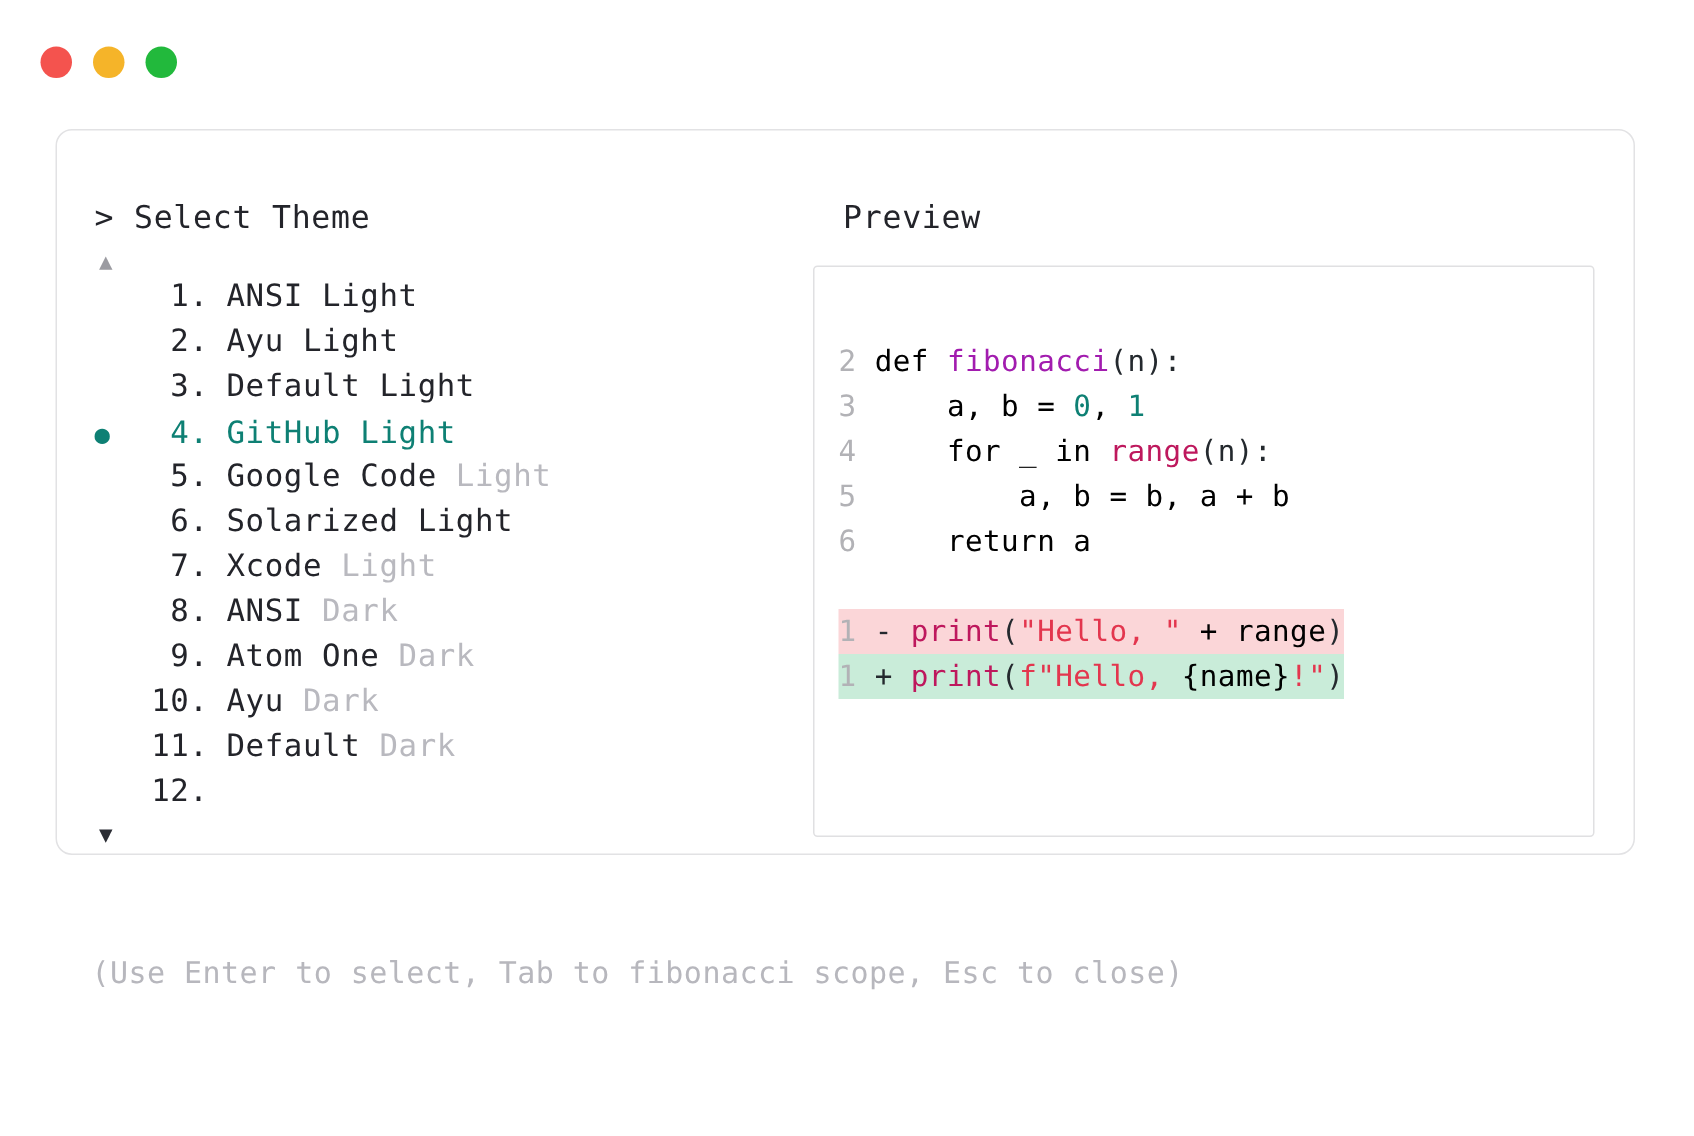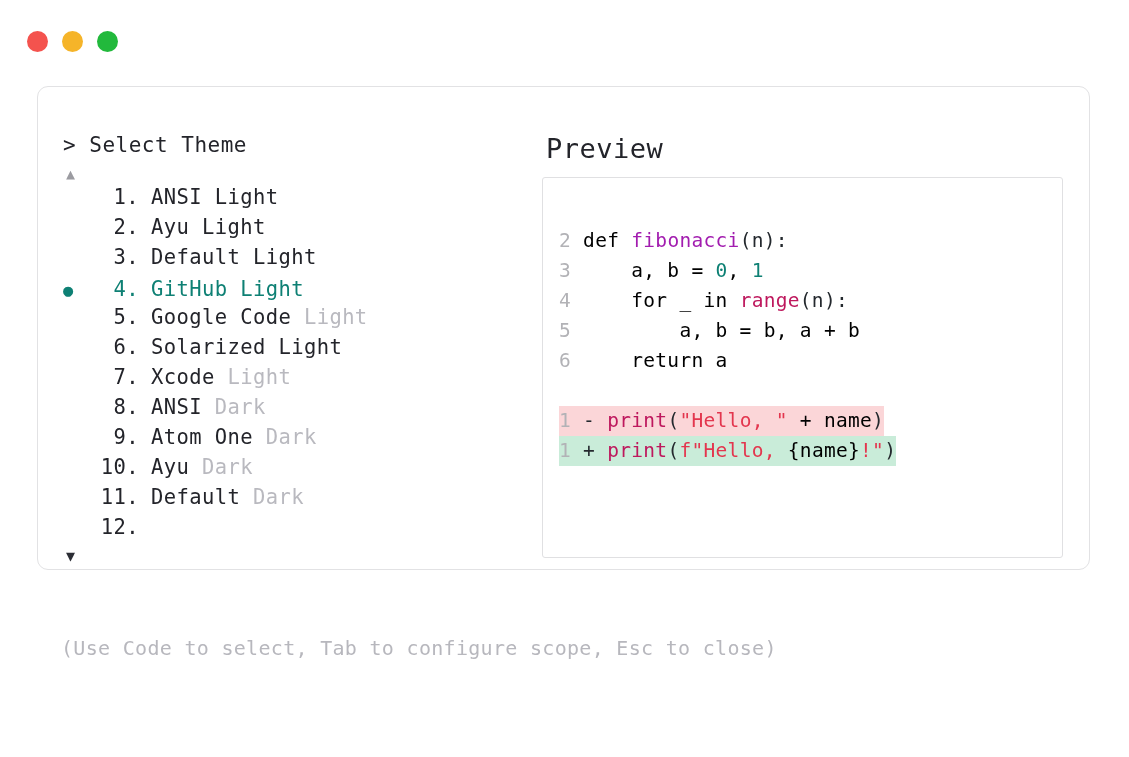--- a/index.html
+++ b/index.html
@@ -51,23 +51,23 @@
     position: absolute;
     left: 25px;
     top: 46px;
     font-size: 21px;
     letter-spacing: 0.5px;
     color: #23242a;
     white-space: pre;
   }
   .hdr-preview {
     position: absolute;
-    left: 508px;
+    left: 524px;
     top: 46px;
-    font-size: 27px;
+    font-size: 21px;
     letter-spacing: 0.5px;
     color: #23242a;
     white-space: pre;
   }
 
   
   .list-col {
     position: absolute;
     left: 25px;
     top: 76px;
@@ -225,19 +225,19 @@
   </div>
 
   <div class="preview-box">
     <div class="code-area" id="code-area">
         <div class="code-line"><span class="gutter">2 </span><span class="tk-plain">def </span><span class="tk-fn">fibonacci</span><span class="tk-punc">(n):</span></div>
         <div class="code-line"><span class="gutter">3 </span><span class="tk-plain">    a, b = </span><span class="tk-num">0</span><span class="tk-plain">, </span><span class="tk-num">1</span></div>
         <div class="code-line"><span class="gutter">4 </span><span class="tk-plain">    for _ in </span><span class="tk-builtin">range</span><span class="tk-punc">(n):</span></div>
         <div class="code-line"><span class="gutter">5 </span><span class="tk-plain">        a, b = b, a + b</span></div>
         <div class="code-line"><span class="gutter">6 </span><span class="tk-plain">    return a</span></div>
         <div class="code-gap"></div>
-        <div class="diff-wrap"><span class="diff-line diff-del"><span class="gutter">1 </span><span class="tk-sign">- </span><span class="tk-builtin">print</span><span class="tk-punc">(</span><span class="tk-str">"Hello, "</span><span class="tk-plain"> + name</span><span class="tk-punc">)</span></span></div>
+        <div class="diff-wrap"><span class="diff-line diff-del"><span class="gutter">1 </span><span class="tk-sign">- </span><span class="tk-builtin">print</span><span class="tk-punc">(</span><span class="tk-str">"Hello, "</span><span class="tk-plain"> + range</span><span class="tk-punc">)</span></span></div>
         <div class="diff-wrap"><span class="diff-line diff-add"><span class="gutter">1 </span><span class="tk-sign">+ </span><span class="tk-builtin">print</span><span class="tk-punc">(</span><span class="tk-str">f"Hello, </span><span class="tk-plain">{name}</span><span class="tk-str">!"</span><span class="tk-punc">)</span></span></div>
       </div>
   </div>
 
-  <div class="hint">(Use Code to select, Tab to configure scope, Esc to close)</div>
+  <div class="hint">(Use Enter to select, Tab to fibonacci scope, Esc to close)</div>
 </div>
 
 </body></html>

